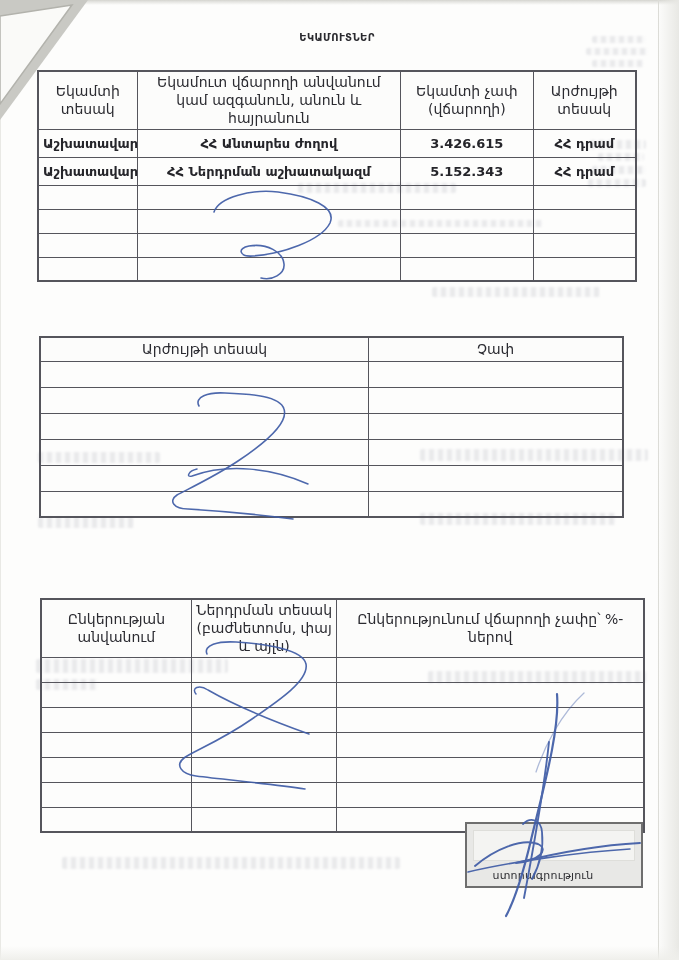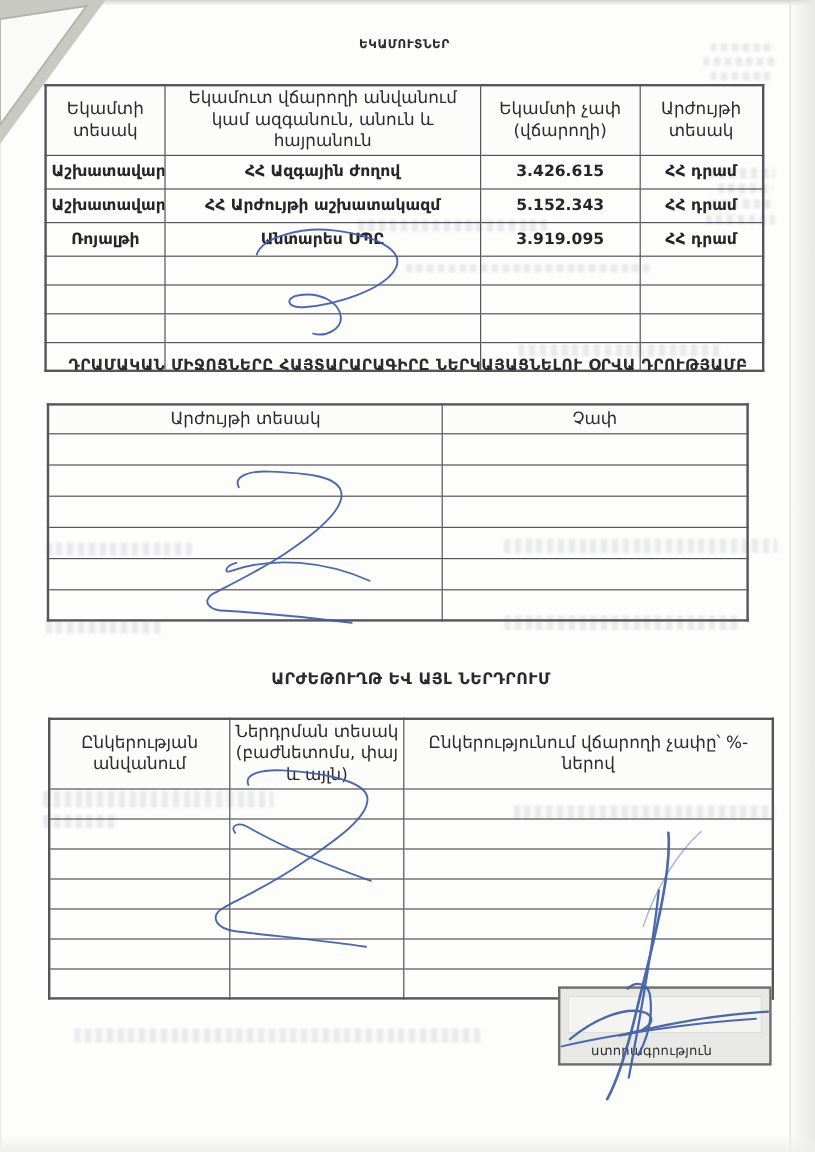--- a/index.html
+++ b/index.html
@@ -128,36 +128,30 @@
         <tr>
           <th>Եկամտի տեսակ</th>
           <th>Եկամուտ վճարողի անվանում կամ ազգանուն, անուն և հայրանուն</th>
           <th>Եկամտի չափ (վճարողի)</th>
           <th>Արժույթի տեսակ</th>
         </tr>
       </thead>
       <tbody>
         <tr>
           <td>Աշխատավարձ</td>
-          <td>ՀՀ Ազգային ժողով</td>
+          <td>ՀՀ Անտարես ժողով</td>
           <td>3.426.615</td>
           <td>ՀՀ դրամ</td>
         </tr>
         <tr>
           <td>Աշխատավարձ</td>
-          <td>ՀՀ Արժույթի աշխատակազմ</td>
+          <td>ՀՀ Ներդրման աշխատակազմ</td>
           <td>5.152.343</td>
           <td>ՀՀ դրամ</td>
         </tr>
-        <tr>
-          <td>Ռոյալթի</td>
-          <td>Անտարես ՍՊԸ</td>
-          <td>3.919.095</td>
-          <td>ՀՀ դրամ</td>
-        </tr>
         <tr class="empty">
           <td></td>
           <td></td>
           <td></td>
           <td></td>
         </tr>
         <tr class="empty">
           <td></td>
           <td></td>
           <td></td>
@@ -171,21 +165,20 @@
         </tr>
         <tr class="empty">
           <td></td>
           <td></td>
           <td></td>
           <td></td>
         </tr>
       </tbody>
     </table>
 
-  <h2 class="title t2pos">ԴՐԱՄԱԿԱՆ ՄԻՋՈՑՆԵՐԸ ՀԱՅՏԱՐԱՐԱԳԻՐԸ ՆԵՐԿԱՅԱՑՆԵԼՈՒ ՕՐՎԱ ԴՐՈՒԹՅԱՄԲ</h2>
   <table class="tbl t2">
       <thead>
         <tr>
           <th>Արժույթի տեսակ</th>
           <th>Չափ</th>
         </tr>
       </thead>
       <tbody>
         <tr class="empty">
           <td></td>
@@ -207,21 +200,20 @@
           <td></td>
           <td></td>
         </tr>
         <tr class="empty">
           <td></td>
           <td></td>
         </tr>
       </tbody>
     </table>
 
-  <h2 class="title t3pos">ԱՐԺԵԹՈՒՂԹ ԵՎ ԱՅԼ ՆԵՐԴՐՈՒՄ</h2>
   <table class="tbl t3">
       <thead>
         <tr>
           <th>Ընկերության անվանում</th>
           <th>Ներդրման տեսակ (բաժնետոմս, փայ և այլն)</th>
           <th>Ընկերությունում վճարողի չափը՝ %-ներով</th>
         </tr>
       </thead>
       <tbody>
         <tr class="empty">

